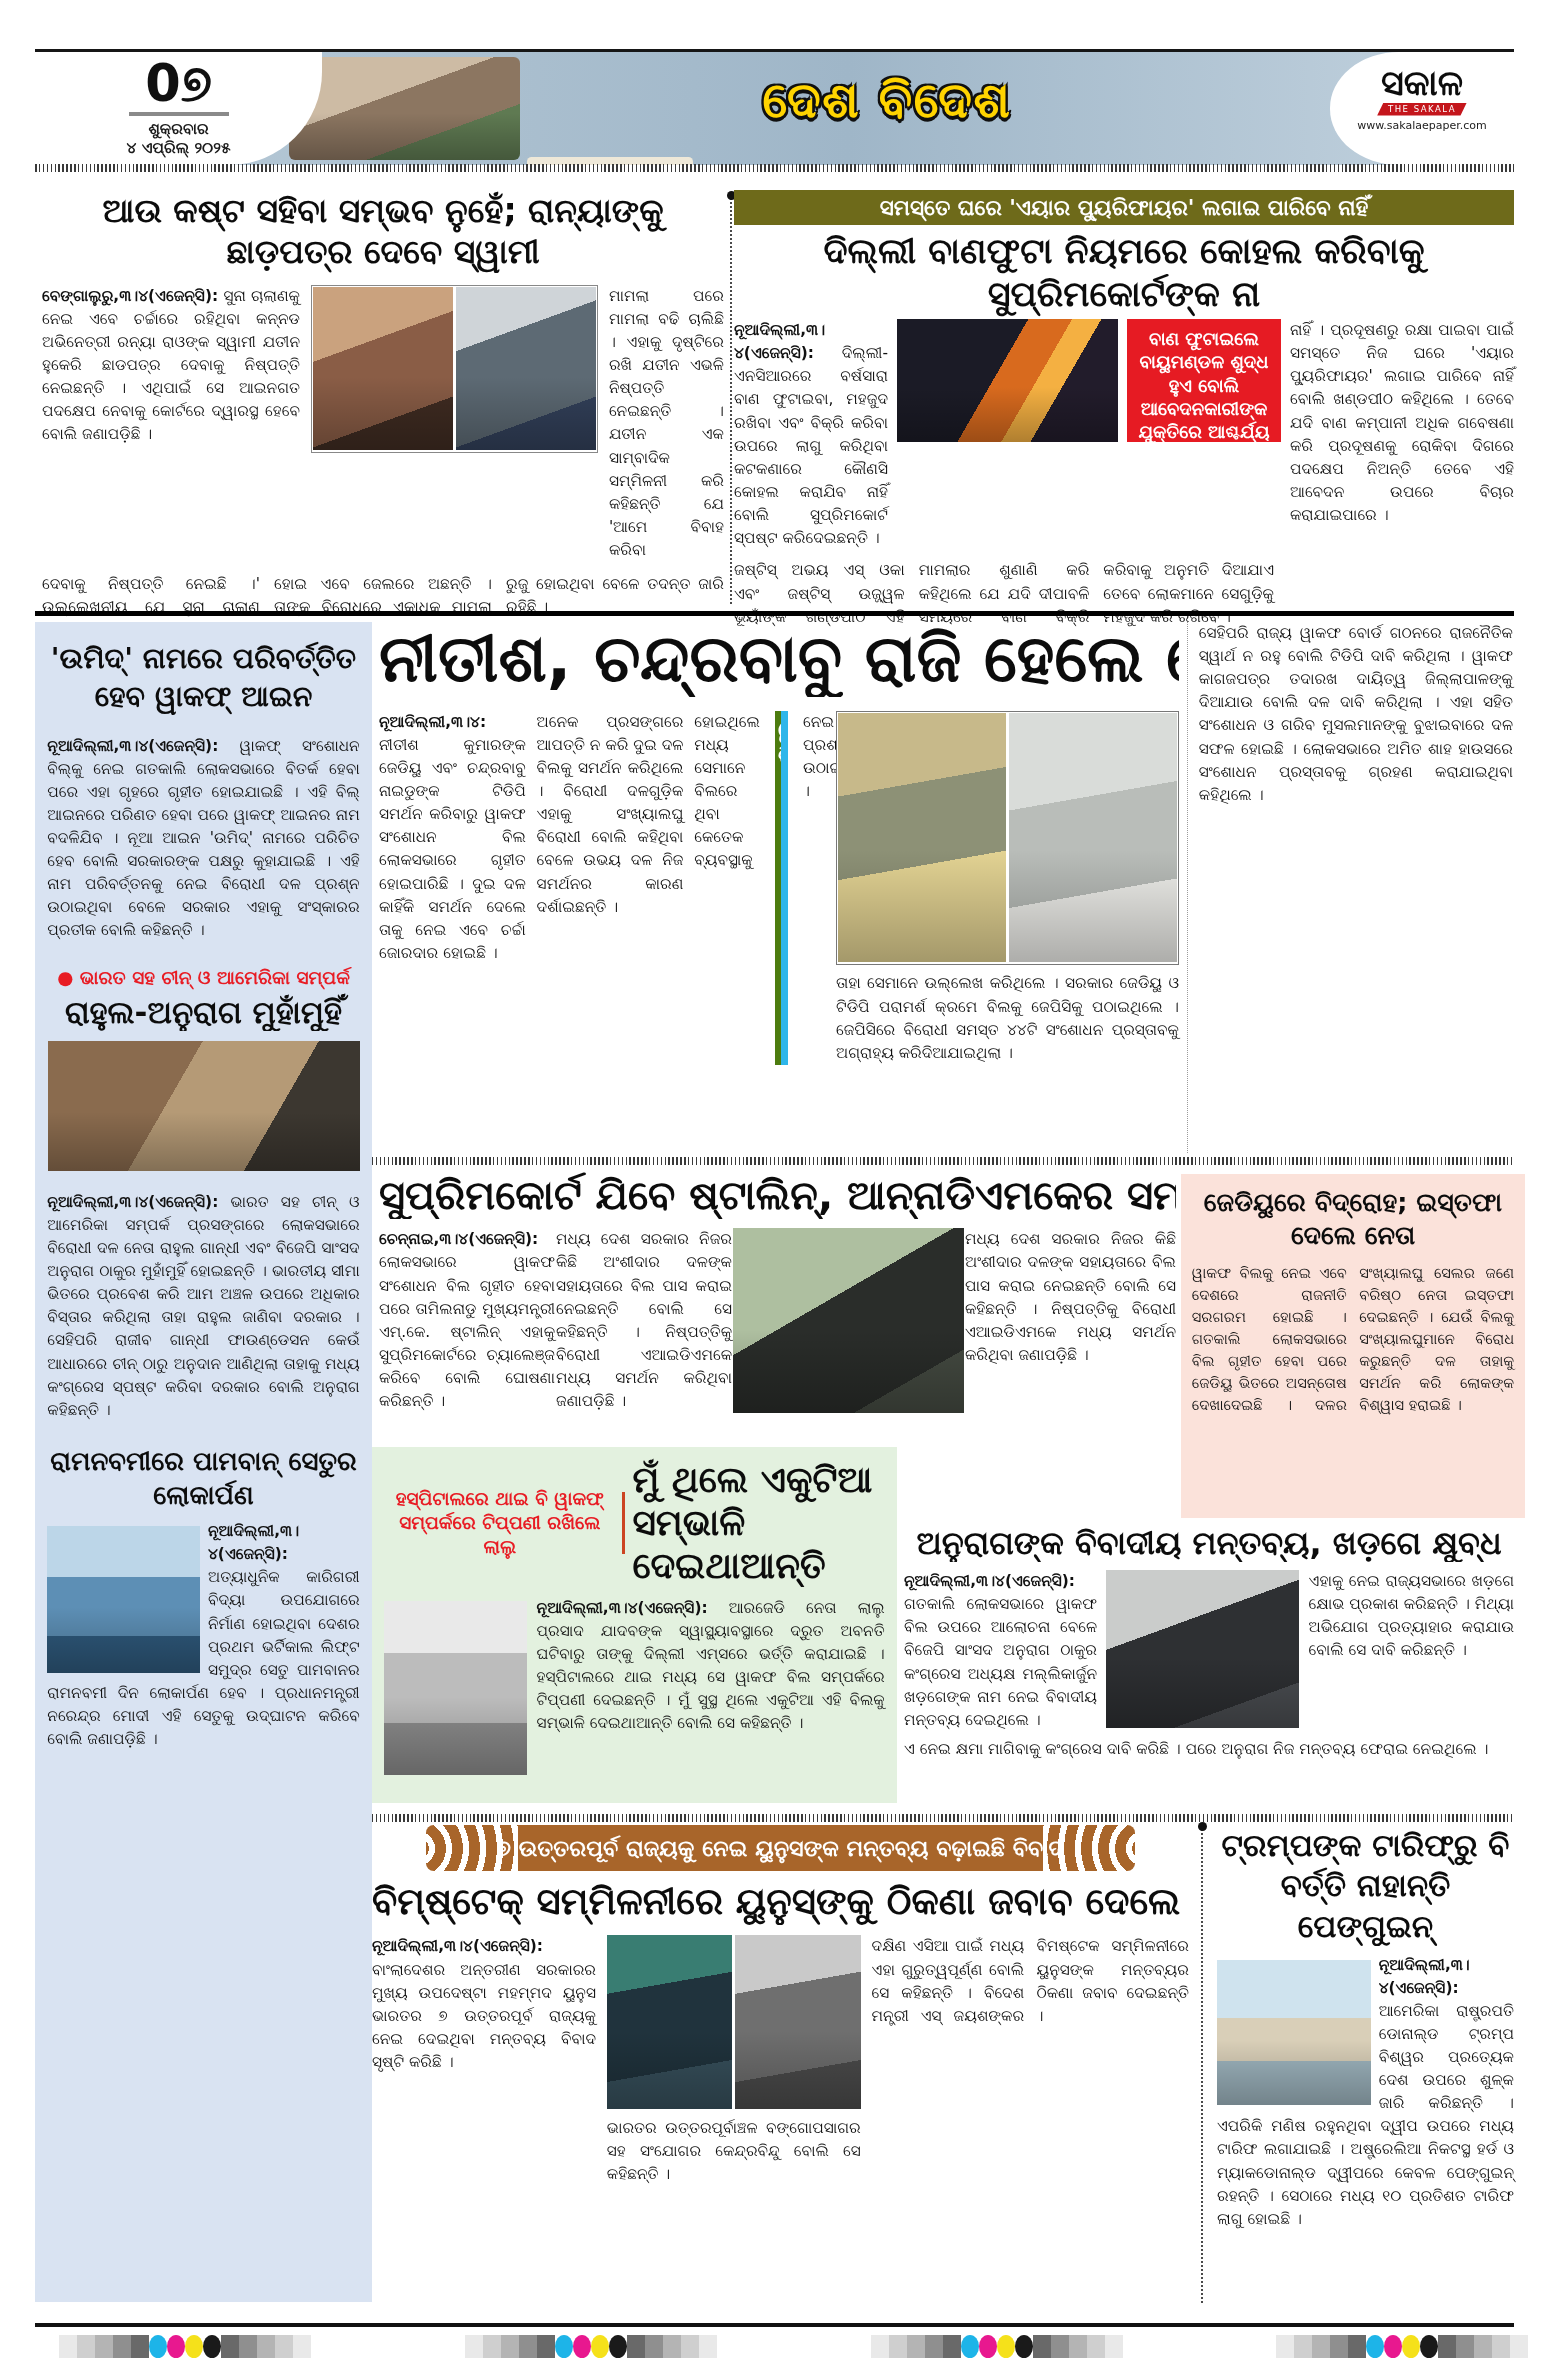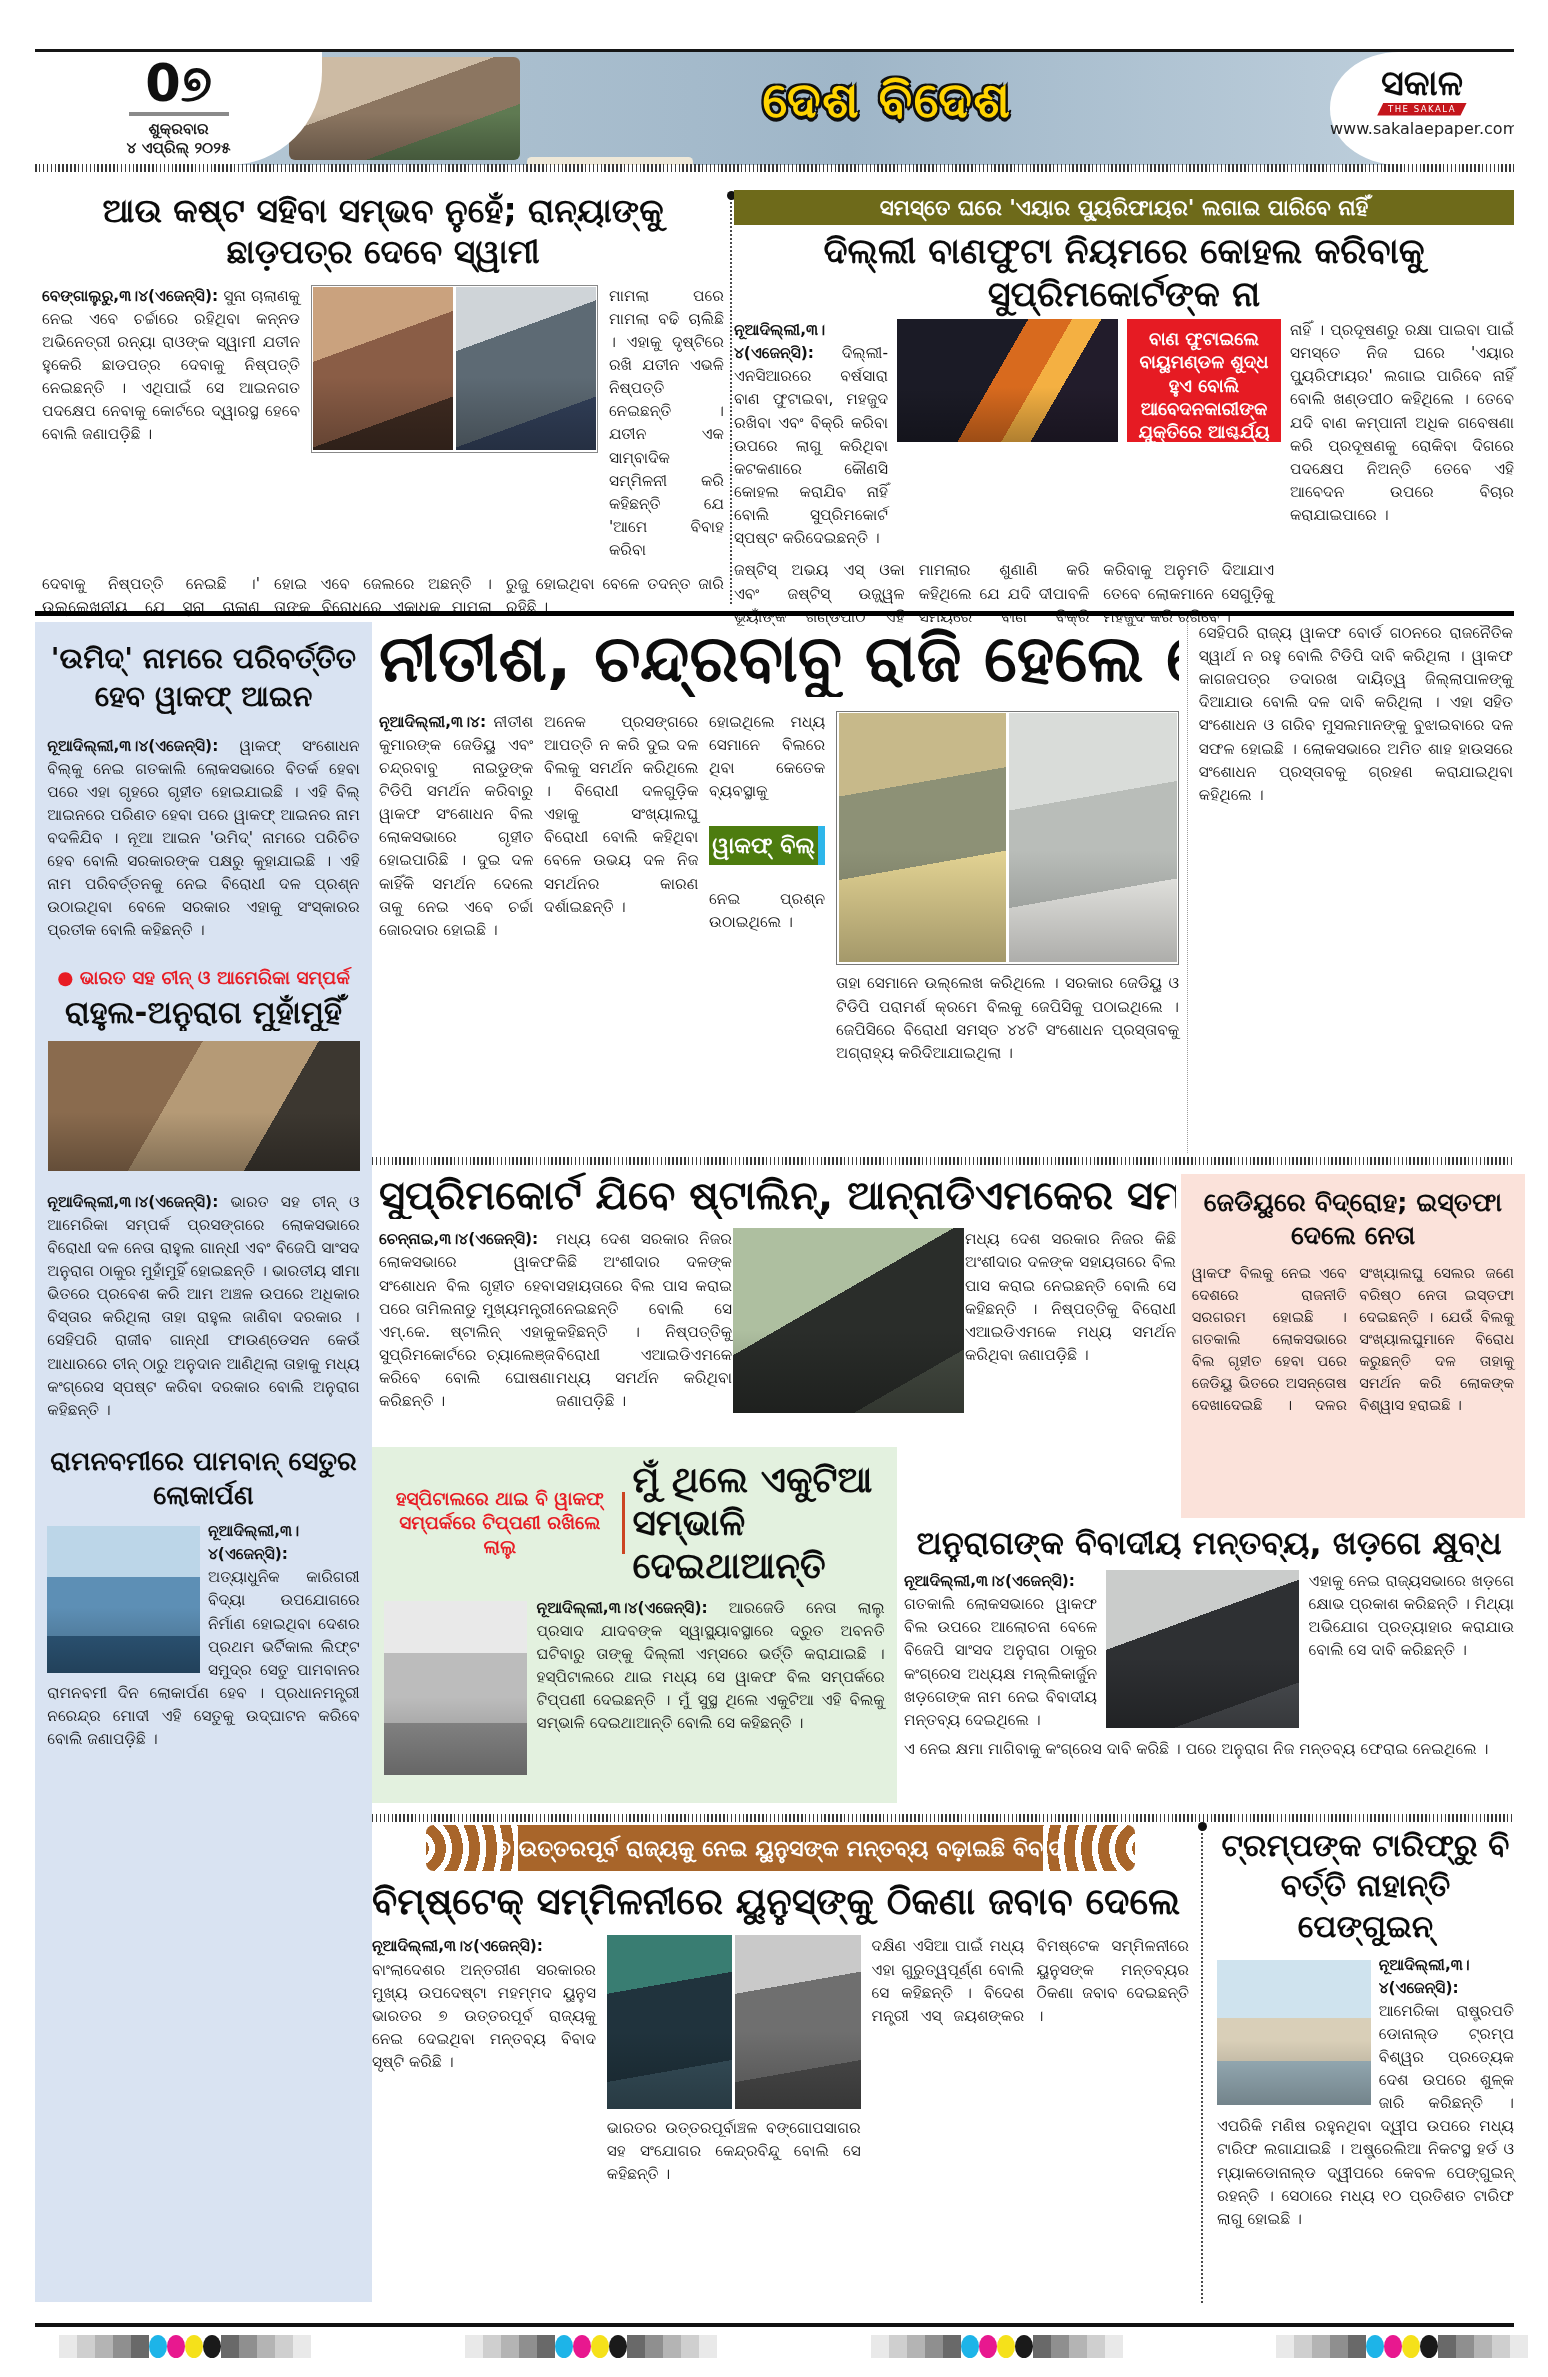--- a/index.html
+++ b/index.html
@@ -24,21 +24,21 @@
   .img-supremecourt{left:492px;top:1.5px;width:166px;height:108px;border-radius:4.6px;
       background:linear-gradient(180deg,#eee8d8 0 55%,#a35044 55% 80%,#6c4a3c 80%)}
   .masthead{position:absolute;left:671px;top:20px;width:362px;text-align:center;
       font-size:49px;font-weight:bold;color:#ffd400;letter-spacing:1.5px;
       text-shadow:-2.3px -2.3px 0 #101010,2.3px -2.3px 0 #101010,-2.3px 2.3px 0 #101010,2.3px 2.3px 0 #101010,0 3.9px 0 #101010}
   .logo-block{position:absolute;right:0;top:0;width:184px;height:113px;background:#fff;
       border-radius:69px 0 0 69px/56px 0 0 56px;text-align:center;padding-top:14px}
   .logo-main{font-size:35px;font-weight:bold;color:#0c0c0c;line-height:1}
   .logo-sub{display:inline-block;background:#c4161c;color:#fff;font-size:8.5px;letter-spacing:1.5px;
       padding:1.5px 10.8px;margin-top:1.5px;clip-path:polygon(7% 0,100% 0,93% 100%,0 100%)}
-  .website{font-size:16px;color:#222;margin-top:3.1px}
+  .website{font-size:11px;color:#222;margin-top:3.1px}
   .perf{height:7.7px;background:repeating-linear-gradient(90deg,#3a3a3a 0 1.5px,transparent 1.5px 3.9px)}
   .perf1{left:35px;top:164px;width:1479px}
   .perf2{left:372px;top:1157px;width:1142px}
   .perf3{left:372px;top:1814px;width:1142px}
   
   h2{color:#0c0c0c;font-weight:bold;overflow:hidden}
   .dl{font-weight:bold}
   .bt{font-size:15.4px;line-height:1.5;text-align:justify}
   .vsep{border-left:2.3px dotted #4a4a4a}
   .dot::before{content:"";position:absolute;left:-5.4px;top:-3.1px;width:9.3px;height:9.3px;border-radius:50%;background:#111}
@@ -70,21 +70,21 @@
   .h-pamban{font-size:26px;line-height:1.3;margin-top:23px}
   .ph-bridge{float:left;width:153px;height:147px;margin:6.2px 7.7px 3.1px 0;
       background:linear-gradient(180deg,#bcd6e8 0 35%,#5d8fb5 35% 75%,#2f5a7d 75%)}
   .sidebar .bt{margin-top:20px}
   
   .artD{left:379px;top:622px;width:1134px;height:531px}
   .artD h2{font-size:65px;line-height:1.15;width:800px;white-space:nowrap}
   .d-right{position:absolute;left:808px;top:0;width:326px;height:531px;border-left:1.5px dotted #9a9a9a;padding-left:10.8px}
   .d-row{display:flex;gap:10.8px;margin-top:14px;width:800px}
   .d-col{width:174px}
-  .d-mid{width:131px;display:flex;flex-direction:column;gap:23px}
+  .d-mid{width:131px;display:flex;flex-direction:row;gap:15px}
   .waqf-label{background:#4d7c0f;color:#fff;font-size:22.4px;font-weight:bold;text-align:center;
       padding:6.2px 3.1px;border-right:7.7px solid #2eb6ea;overflow:hidden}
   .d-photocol{width:343px}
   .ph-leaders{width:343px;height:254px;border:0.8px solid #777;display:flex;gap:2.3px;background:#fff;padding:1.5px}
   .ph-cbn{flex:1;background:linear-gradient(170deg,#c7b98a 0 30%,#8d9176 30% 60%,#e3d393 60%)}
   .ph-nitish{flex:1;background:linear-gradient(170deg,#d9dcd9 0 35%,#b9bdb9 35% 70%,#f0f0ec 70%)}
   
   .artE{left:379px;top:1171px;width:797px;height:345px}
   .artE h2{font-size:40px;line-height:1.2;white-space:nowrap}
   .artE .row{display:flex;gap:1px;margin-top:9.3px}

